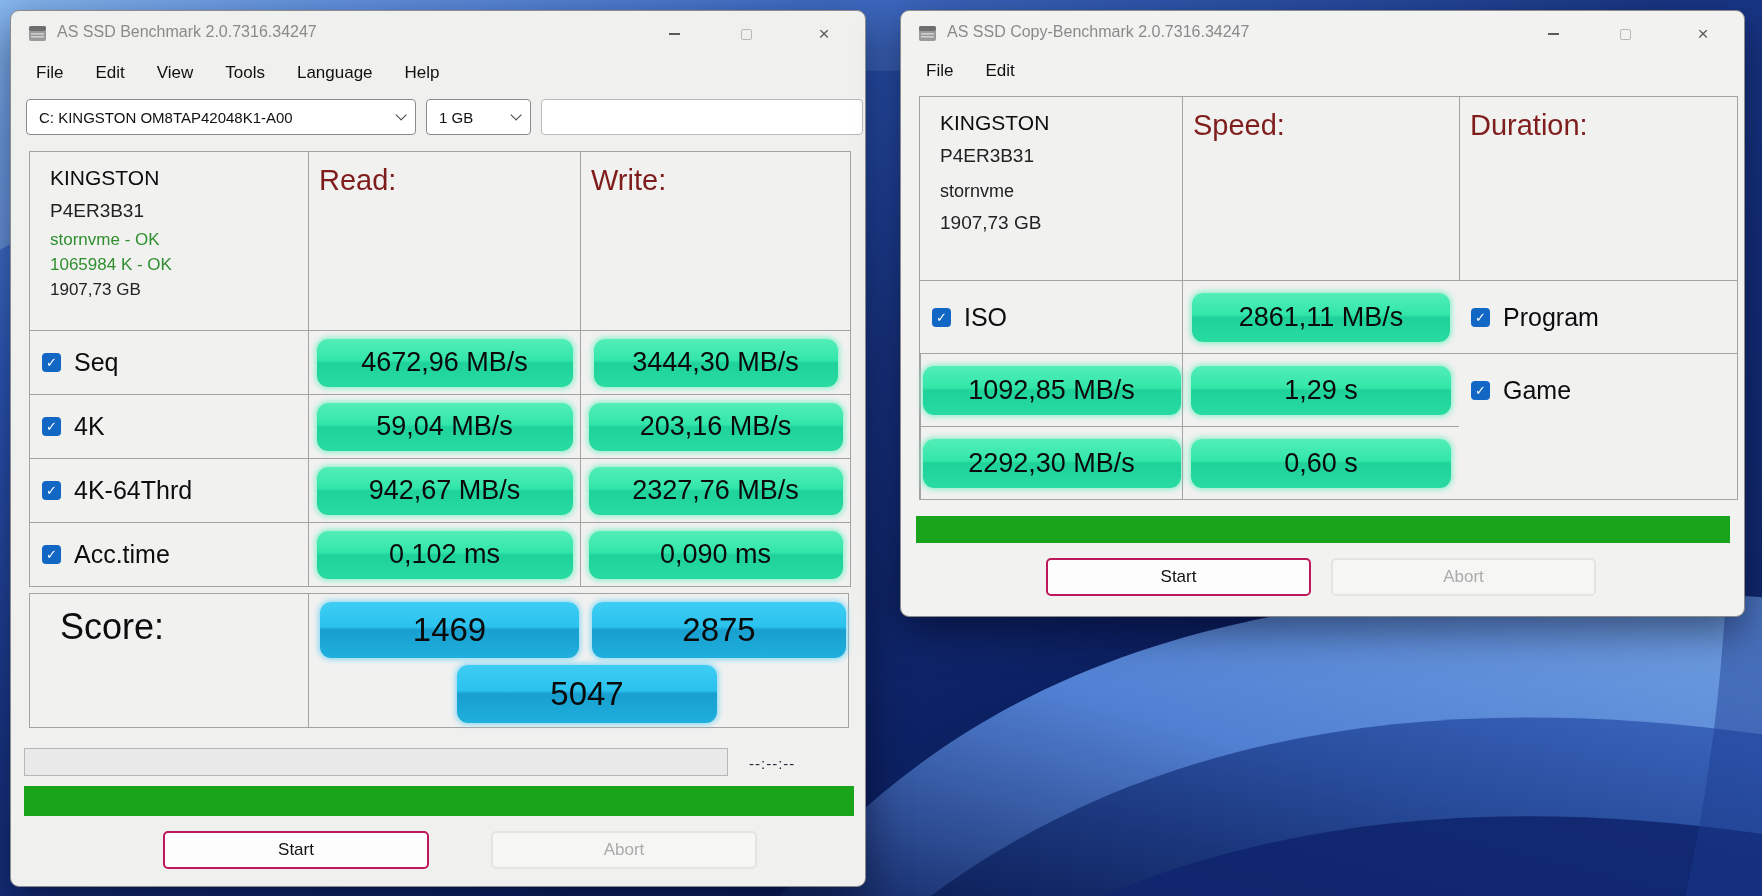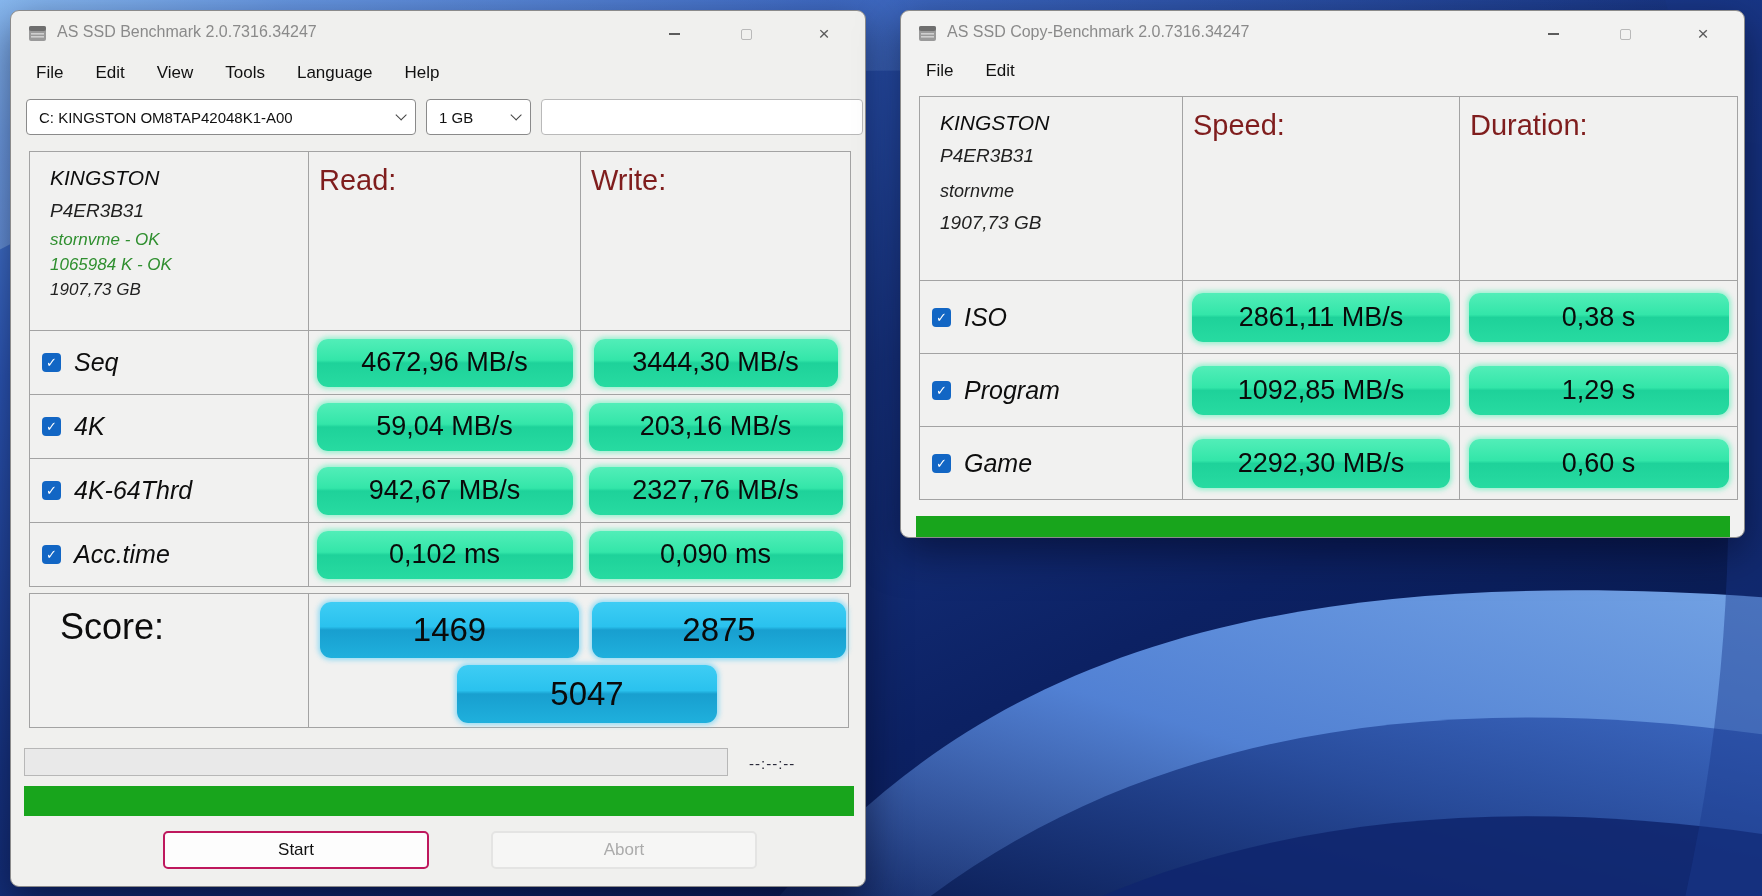--- a/index.html
+++ b/index.html
@@ -27,21 +27,21 @@
   
   .combo { position:absolute; height:36px; background:#fff; border:1px solid #8a8a8a; border-radius:4px;
     display:flex; align-items:center; padding:0 12px; font-size:15px; color:#111; }
   .combo .chev { margin-left:auto; width:8px; height:8px; border-right:1.6px solid #444; border-bottom:1.6px solid #444;
     transform:rotate(45deg) translateY(-3px); }
   .plainfield { position:absolute; height:36px; background:#fff; border:1px solid #b9b9b9; border-radius:4px; }
 
   
   .btable { position:absolute; display:grid; border:1px solid #a3a3a3; background:#f1f1f0; }
   .cell { border-left:1px solid #a3a3a3; border-top:1px solid #a3a3a3; position:relative; }
-  .cell.c0 { border-left:none;font-style:italic; }
+  .cell.c0 { border-left:none; }
   .cell.r0 { border-top:none; }
   .hdr { font-size:29px; color:#7f1d1d; padding:12px 0 0 10px; }
   .rowlab { display:flex; align-items:center; padding-left:12px; gap:13px; }
   .rowlab .lab { font-size:25px; color:#0d0d0d; }
   .chk { width:19px; height:19px; border-radius:4px; background:#1266c4; color:#fff; font-size:13px;
     display:flex; align-items:center; justify-content:center; line-height:1; }
   .valcell { display:flex; align-items:center; justify-content:center; }
 
   .pill { border-radius:11px; display:flex; align-items:center; justify-content:center;
     font-size:27px; color:#0a0a0a; }
@@ -208,21 +208,21 @@
   </div>
 
   <div class="pbar-empty" style="left:13px; top:737px; width:704px; height:28px;"></div>
   <span class="timelab" style="left:738px; top:744px;">--:--:--</span>
   <div class="pbar-green" style="left:13px; top:775px; width:830px; height:30px;"></div>
 
   <div class="wbtn" style="left:152px; top:820px; width:266px; height:38px;">Start</div>
   <div class="wbtn disabled" style="left:480px; top:820px; width:266px; height:38px;">Abort</div>
 </div>
 
-<div class="win" style="left:900px; top:10px; width:845px; height:528px; background:#f2f2f1;">
+<div class="win" style="left:900px; top:10px; width:845px; height:607px; background:#f2f2f1;">
 
   <div class="titlebar">
     <span class="title-ico">
       <svg width="21" height="20" viewBox="0 0 21 20">
         <rect x="2" y="3" width="17" height="15" rx="2" fill="#9a9a9a"></rect>
         <rect x="2" y="3" width="17" height="5" rx="2" fill="#6e6e6e"></rect>
         <rect x="4" y="10" width="13" height="1.6" fill="#cfcfcf"></rect>
         <rect x="4" y="13" width="13" height="1.6" fill="#cfcfcf"></rect>
       </svg>
     </span>
@@ -252,23 +252,20 @@
     <div class="cell r0 hdr">Speed:</div>
     <div class="cell r0 hdr">Duration:</div>
 
     <div class="cell c0 rowlab">
       <span class="chk">✓</span>
       <span class="lab">ISO</span>
     </div>
     <div class="cell valcell">
         <div class="pill pill-g" style="width:258px;height:49px;">2861,11 MB/s</div>
       </div>
-    <div class="cell valcell">
-        <div class="pill pill-g" style="width:260px;height:49px;">0,38 s</div>
-      </div>
 
     <div class="cell c0 rowlab">
       <span class="chk">✓</span>
       <span class="lab">Program</span>
     </div>
     <div class="cell valcell">
         <div class="pill pill-g" style="width:258px;height:49px;">1092,85 MB/s</div>
       </div>
     <div class="cell valcell">
         <div class="pill pill-g" style="width:260px;height:49px;">1,29 s</div>

